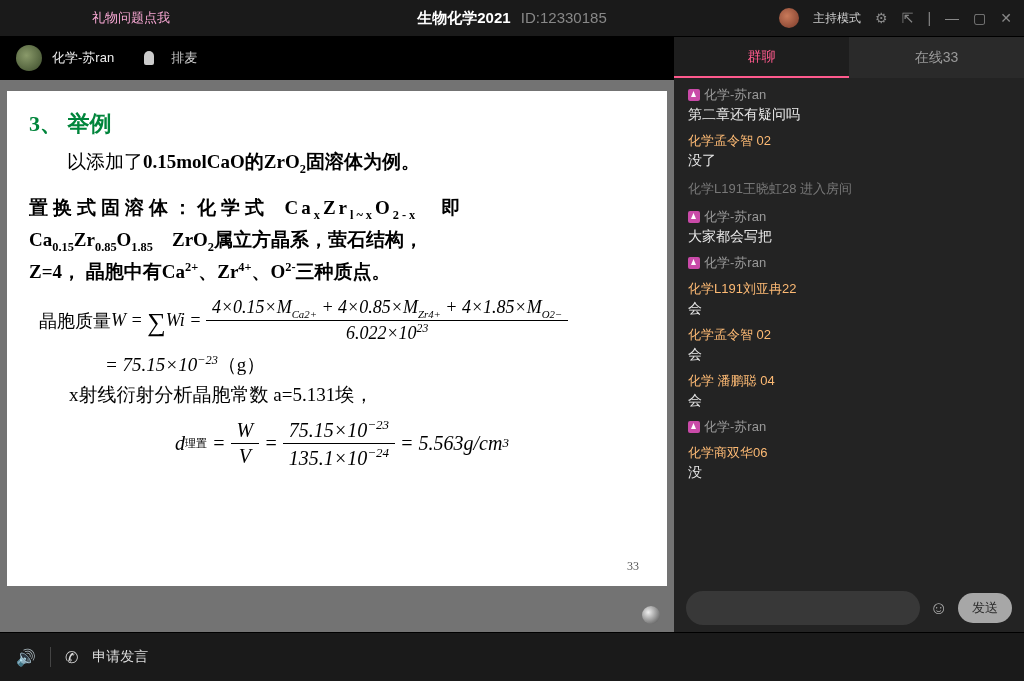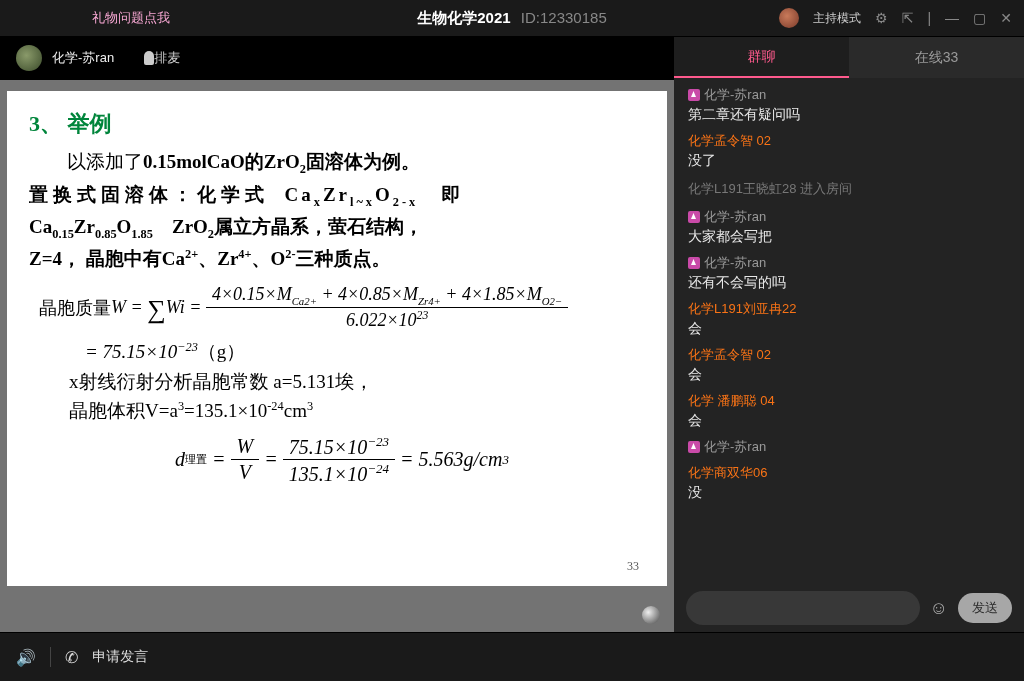--- a/index.html
+++ b/index.html
@@ -48,41 +48,41 @@
   height: 44px;
   display: flex; align-items: center;
   padding: 0 16px; gap: 10px;
   background: #000;
 }
 .presenter-bar .avatar {
   width: 26px; height: 26px; border-radius: 50%;
   background: radial-gradient(circle at 40% 40%, #8a9a6a, #3a4a2a);
 }
 .presenter-bar .name { color: #eee; font-size: 13px; }
-.presenter-bar .queue { color: #ccc; font-size: 13px; margin-left: 20px; display:flex; align-items:center; gap:0;}
+.presenter-bar .queue { color: #ccc; font-size: 13px; margin-left: 20px; display:flex; align-items:center; gap:17px;}
 .mic-on-icon { width: 10px; height: 14px; background: #ccc; border-radius: 5px 5px 2px 2px; position:relative;}
 
 .slide-wrap {
   flex: 1;
   background: #737373;
   display: flex; align-items: center; justify-content: center;
   padding: 4px 6px 40px 6px;
   position: relative;
 }
 .slide {
   width: 660px; height: 495px;
   background: #fff;
   padding: 18px 22px;
   font-family: "SimSun", serif;
   color: #000;
   position: relative;
 }
 .slide .sec-title { color: #00853b; font-weight: bold; font-size: 22px; margin-bottom: 8px; }
 .slide p { font-size: 19px; line-height: 1.55; }
-.slide .intro { text-indent: 2em; margin-bottom: 2px;}
+.slide .intro { text-indent: 2em; margin-bottom: 15px;}
 .slide .bold { font-weight: bold; }
 .sub { font-size: 0.65em; vertical-align: sub; }
 .sup { font-size: 0.65em; vertical-align: super; }
 .formula { font-family: "Times New Roman", serif; font-style: italic; }
 .eq-block { display: flex; align-items: center; margin-top: 10px; margin-left: 10px; font-size: 18px;}
 .frac { display: inline-flex; flex-direction: column; text-align: center; vertical-align: middle; font-style: italic;}
 .frac .num { border-bottom: 1px solid #000; padding: 0 6px 1px 6px; }
 .frac .den { padding: 1px 6px 0 6px; }
 .sigma { font-size: 26px; font-style: normal; position: relative; top: 2px;}
 .slide .pageno { position: absolute; right: 28px; bottom: 12px; font-size: 12px; color: #555;}
@@ -106,21 +106,21 @@
   font-size: 14px; cursor: pointer;
 }
 .chat-tabs .tab.active { color: #ff5a8d; border-bottom: 2px solid #ff5a8d; background:#1e1e1e; }
 .chat-tabs .tab.inactive { color: #999; background: #2a2a2a; }
 
 .chat-list {
   flex: 1; overflow-y: auto;
   padding: 4px 0;
 }
 .msg { padding: 4px 14px 4px 14px; }
-.msg-user { font-size: 13px; color: #f97316; display: flex; align-items: center; gap: 4px;}
+.msg-user { font-size: 13px; color: #fdba74; display: flex; align-items: center; gap: 4px;}
 .msg-user.teacher { color: #999; }
 .teacher-badge {
   width: 12px; height: 12px;
   background: #c94aa8; border-radius: 2px;
   display:inline-block;
   position: relative;
 }
 .teacher-badge::after{
   content:""; position:absolute; left:3px; top:2px;
   width:5px; height:6px; background:#fff;
@@ -210,27 +210,24 @@
         </p>
 
         <div class="eq-block formula">
           <span style="font-style:normal;">晶胞质量</span><span>W</span>&nbsp;=&nbsp;<span class="sigma">∑</span><span>Wi</span>&nbsp;=&nbsp;
           <span class="frac">
             <span class="num">4×0.15×<i>M</i><span class="sub" style="font-size:0.6em;">Ca2+</span> + 4×0.85×<i>M</i><span class="sub" style="font-size:0.6em;">Zr4+</span> + 4×1.85×<i>M</i><span class="sub" style="font-size:0.6em;">O2−</span></span>
             <span class="den">6.022×10<span class="sup">23</span></span>
           </span>
         </div>
 
-        <p class="formula" style="margin-left:56px; margin-top:6px; font-size:19px;">
+        <p class="formula" style="margin-left:76px; margin-top:6px; font-size:19px;">
           = 75.15×10<span class="sup">−23</span><span style="font-style:normal;">（g）</span>
         </p>
         <p style="margin-left:40px;">x射线衍射分析晶胞常数    a=5.131埃，</p>
-        <p style="margin-left:40px;">
-          晶胞体积V=a<span class="sup">3</span>=135.1×10<span class="sup">-24</span>cm<span class="sup">3</span>
-        </p>
 
         <div class="eq-block formula" style="justify-content:center; font-size:20px; margin-top:8px;">
           <span>d</span><span class="sub" style="font-style:normal; font-size:0.55em;">理置</span>&nbsp;=&nbsp;
           <span class="frac">
               <span class="num">W</span>
               <span class="den">V</span>
             </span>
           &nbsp;=&nbsp;
           <span class="frac">
             <span class="num">75.15×10<span class="sup">−23</span></span>
@@ -270,21 +267,20 @@
             <span class="teacher-badge"></span>
             <span>化学-苏ran</span>
           </div>
           <div class="msg-text">大家都会写把</div>
         </div>
         <div class="msg">
           <div class="msg-user teacher">
             <span class="teacher-badge"></span>
             <span>化学-苏ran</span>
           </div>
-          <div class="msg-text">还有不会写的吗</div>
         </div>
         <div class="msg">
           <div class="msg-user">
             <span>化学L191刘亚冉22</span>
           </div>
           <div class="msg-text">会</div>
         </div>
         <div class="msg">
           <div class="msg-user">
             <span>化学孟令智  02</span>

